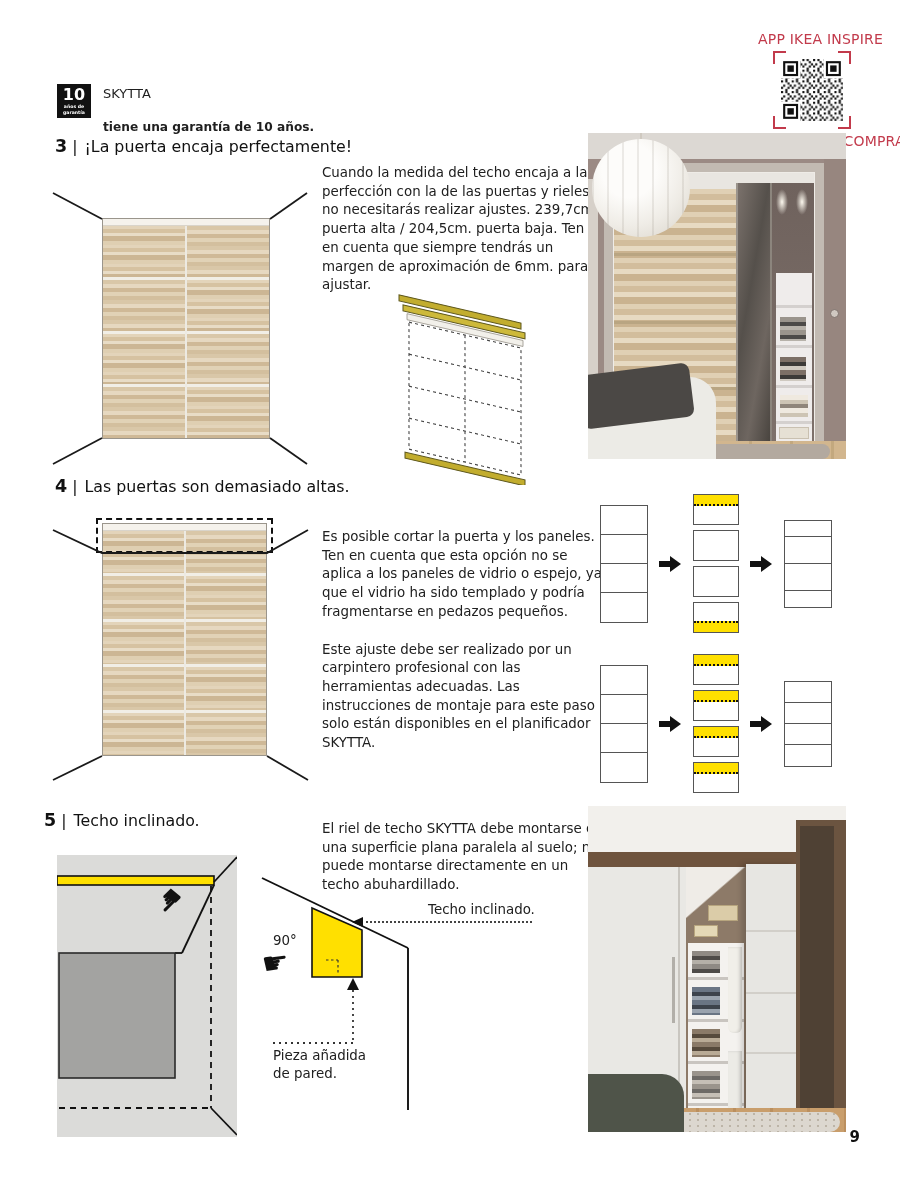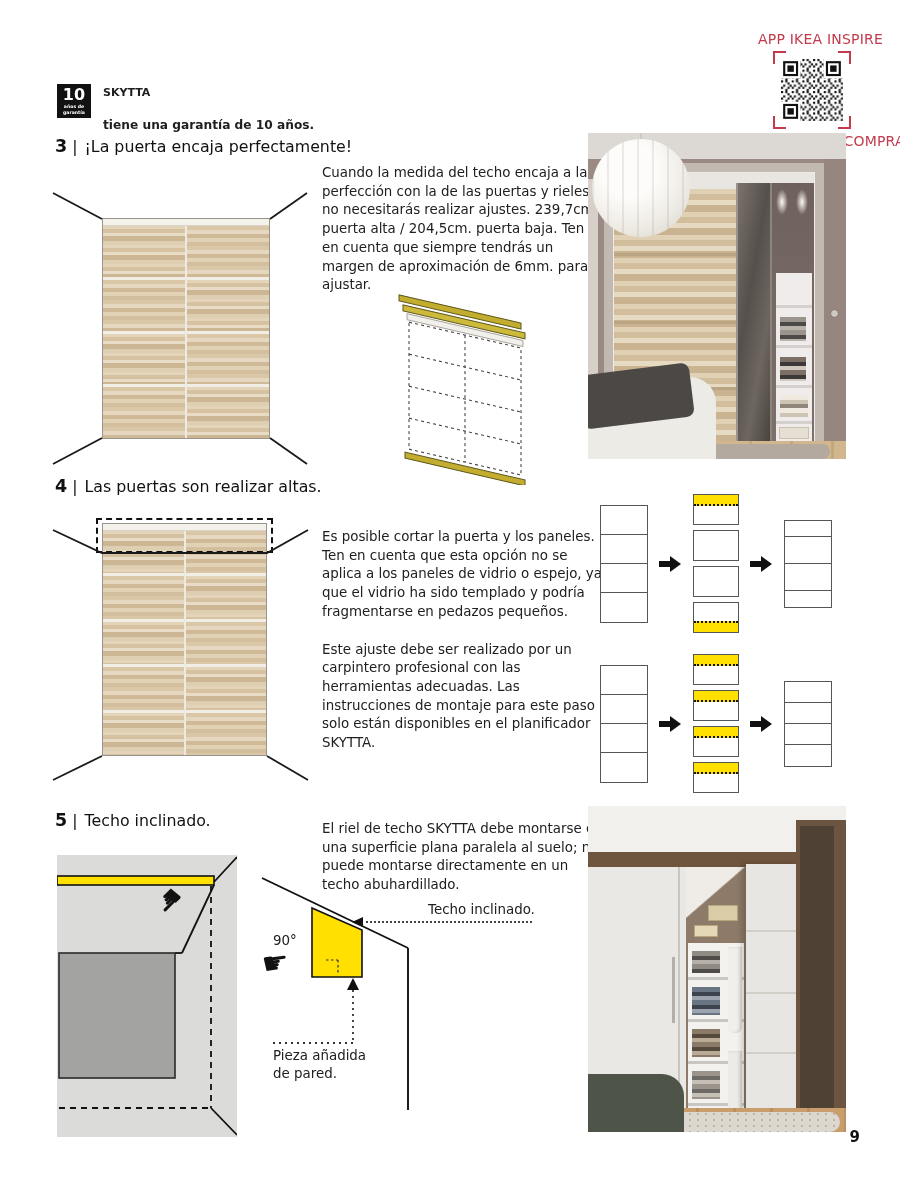--- a/index.html
+++ b/index.html
@@ -17,21 +17,21 @@
   .qc.tr{top:0;right:0;border-top-width:2.5px;border-right-width:2.5px}
   .qc.bl{bottom:0;left:0;border-bottom-width:2.5px;border-left-width:2.5px}
   .qc.br{bottom:0;right:0;border-bottom-width:2.5px;border-right-width:2.5px}
 
   .guarantee{position:absolute;left:57px;top:84px;display:flex;gap:12px;align-items:flex-start}
   .gbadge{width:34px;height:34px;background:#111;color:#fff;display:flex;flex-direction:column;
           align-items:center;justify-content:center;line-height:1}
   .gbadge .yrs{font-size:16px;font-weight:bold}
   .gbadge .sub{font-size:4.6px;font-weight:bold;text-align:center;line-height:1.15;margin-top:1px}
   .gtext{padding-top:2px}
-  .gtext .prod{font-size:11px;font-weight:bold}
+  .gtext .prod{font-size:13px;font-weight:normal}
   .gtext .line{font-size:12.2px;font-weight:bold;margin-top:19px}
 
   
   .sec-h{position:absolute;font-size:15.8px;color:#111;white-space:nowrap}
   .sec-h .n{font-weight:bold;font-size:17.5px}
   .sec-h .bar{margin:0 7px 0 5px;font-weight:400;color:#111}
   .body{position:absolute;font-size:13.4px;line-height:18.7px;color:#202020}
   .body .p2{margin-top:19px}
   .small-label{position:absolute;font-size:13.4px;color:#202020}
 
@@ -227,21 +227,21 @@
     <div style="left:-8px;top:236px;width:112px;height:54px;background:#4b4845;border-radius:8px;transform:rotate(-7deg)"></div>
 
     <div style="left:52px;top:0;width:2px;height:10px;background:#cfc9c0"></div>
     <div style="left:4px;top:6px;width:98px;height:98px;border-radius:50%;
          background:radial-gradient(circle at 38% 32%,#fdfcfa 0 30%,#efece6 62%,#d7d2c8 100%);overflow:hidden">
       <div style="left:0;top:0;width:100%;height:100%;background:repeating-linear-gradient(90deg,rgba(110,100,85,.12) 0 2px,transparent 2px 15px)"></div>
     </div>
   </div>
 
   <div class="sec-h" style="left:55px;top:476px">
-    <span class="n">4</span><span class="bar">|</span><span>Las puertas son realizar altas.</span>
+    <span class="n">4</span><span class="bar">|</span><span>Las puertas son demasiado altas.</span>
   </div>
 
   <div class="illus" style="left:40px;top:499px;width:280px;height:288px">
     <div class="door" style="left:62px;top:24px;width:165px;height:233px">
       <div class="door-top"></div>
       <div class="door-cols">
         <div class="door-col">
             <div class="panel wood-a"></div>
             <div class="panel wood-b"></div>
             <div class="panel wood-a"></div>
@@ -320,21 +320,21 @@
         </svg>
       <div class="stack resB">
           <i></i>
           <i></i>
           <i></i>
           <i></i>
         </div>
     </div>
   </div>
 
-  <div class="sec-h" style="left:55px;top:810px">
+  <div class="sec-h" style="left:44px;top:810px">
     <span class="n">5</span><span class="bar">|</span><span>Techo inclinado.</span>
   </div>
 
   <div class="illus" style="left:57px;top:855px;width:180px;height:282px">
     <svg width="180" height="282" viewBox="0 0 180 282">
       <rect width="180" height="282" fill="#dbdbd9"></rect>
       <rect x="0" y="21" width="157" height="9" fill="#ffe000" stroke="#111" stroke-width="1.6"></rect>
       <g stroke="#111" stroke-width="1.8" fill="none">
         <path d="M157,27 L180,2"></path>
         <path d="M157,30 L125,98"></path>

